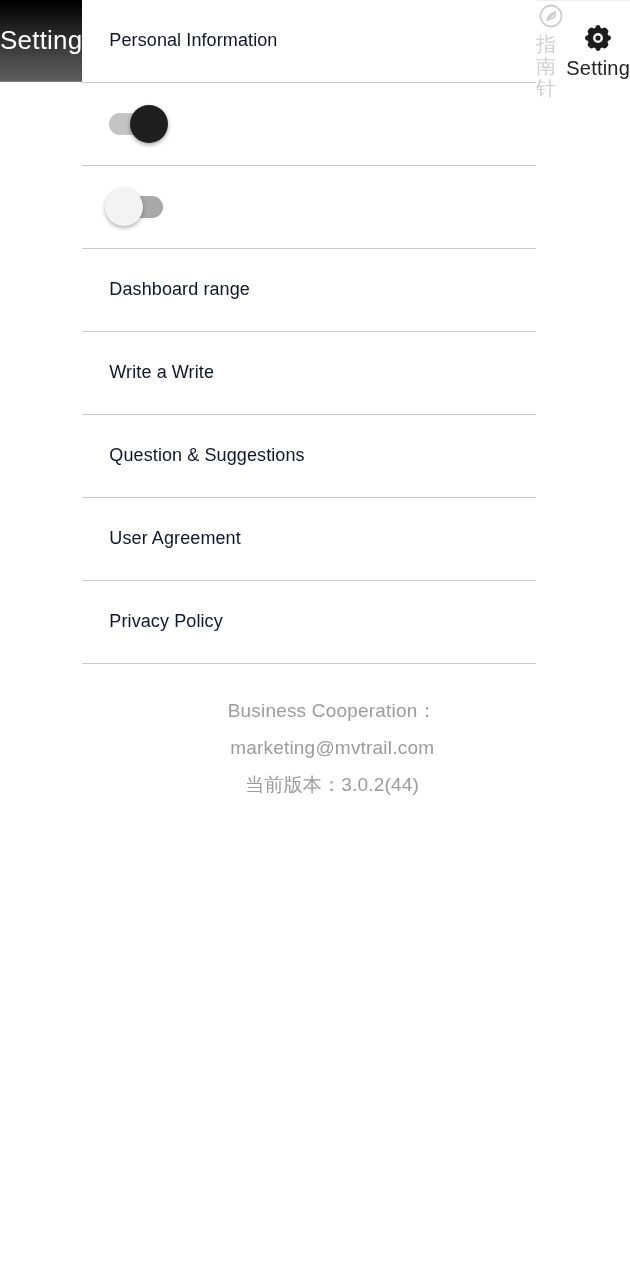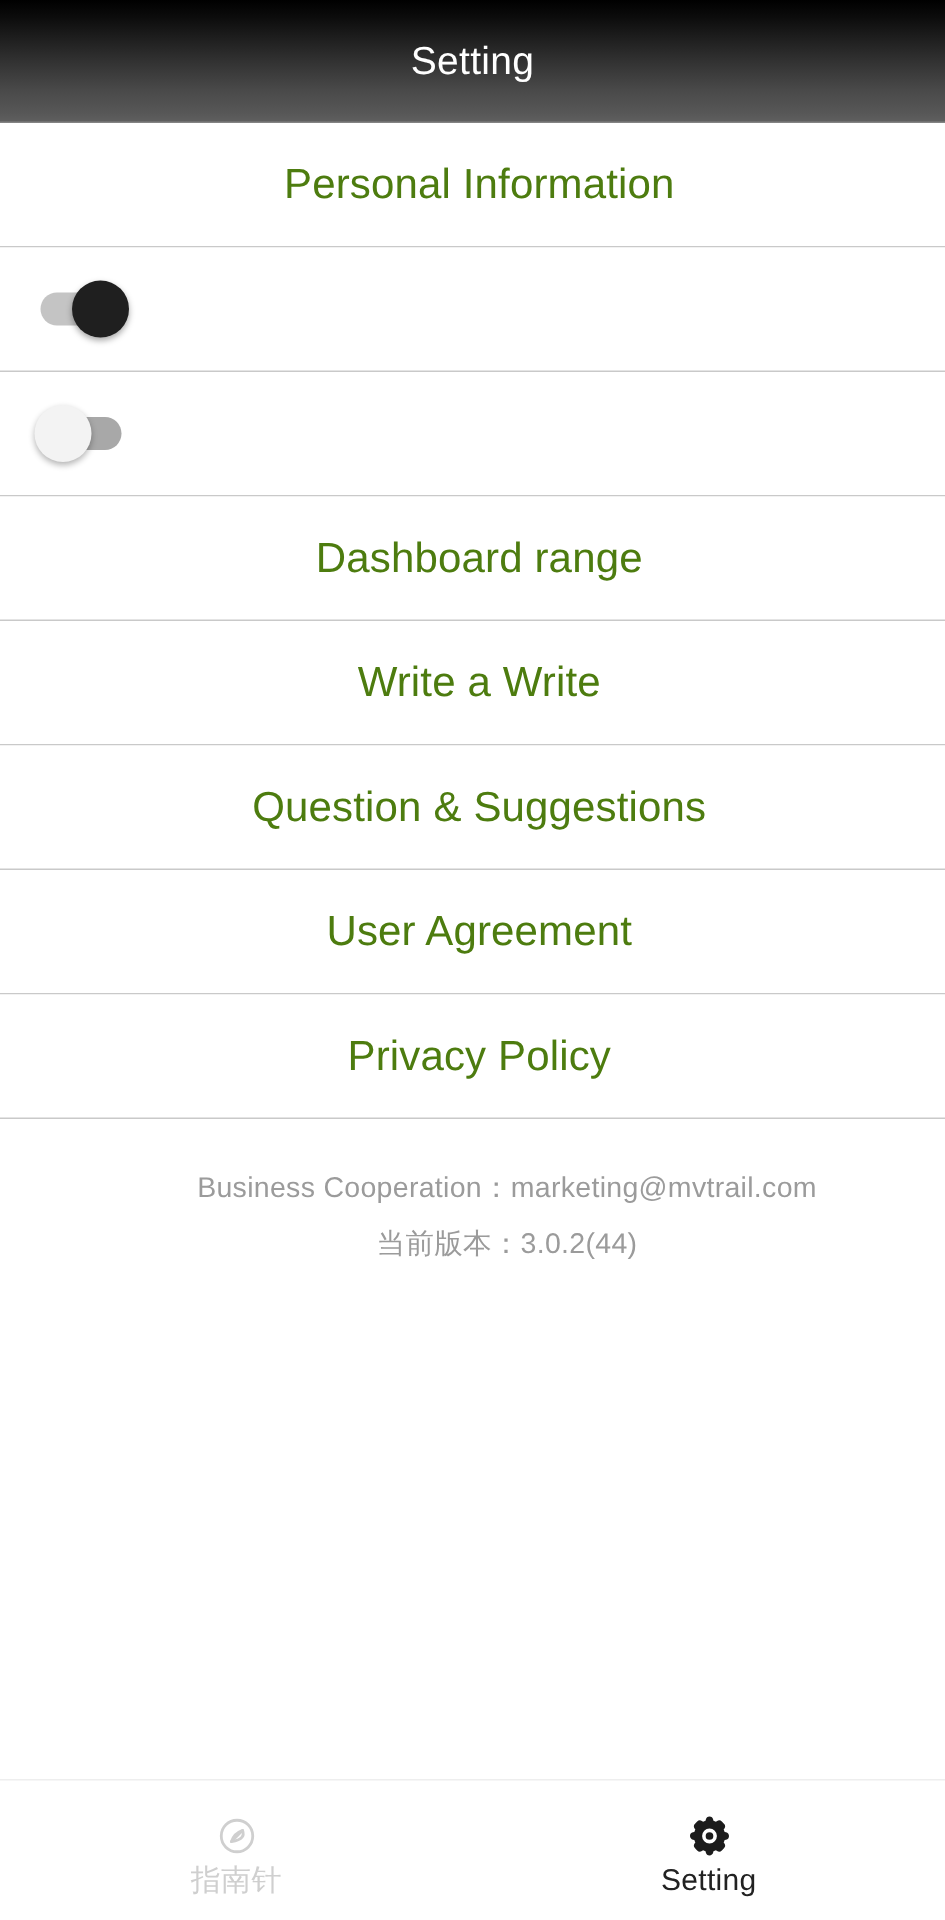--- a/index.html
+++ b/index.html
@@ -13,21 +13,20 @@
     font-family: "Liberation Sans", "DejaVu Sans", sans-serif;
     overflow: hidden;
   }
 
   #app {
     position: relative;
     width: 630px;
     height: 1280px;
     background: #ffffff;
     display: flex;
-    flex-direction: column;
   }
 
   
   .header {
     position: relative;
     flex: 0 0 82px;
     height: 82px;
     background: linear-gradient(to bottom,
         #000000 0%,
         #0c0c0c 14%,
@@ -68,26 +67,25 @@
     display: flex;
     align-items: center;
     padding: 0 18px 0 27px;
     background: #ffffff;
     border-bottom: 1px solid #c9c9c9;
   }
   .row:first-child { border-top: none; }
 
   .row-label {
     flex: 1 1 auto;
-    font-size: 28px;
-    color: #4d7c0f;
+    font-size: 18px;
+    color: #0f172a;
     font-weight: 400;
     letter-spacing: 0.1px;
     line-height: 1.2;
-    text-align: center;
   }
 
   
   .switch {
     flex: 0 0 auto;
     position: relative;
     width: 54px;
     height: 22px;
     margin-right: 26px;
   }

